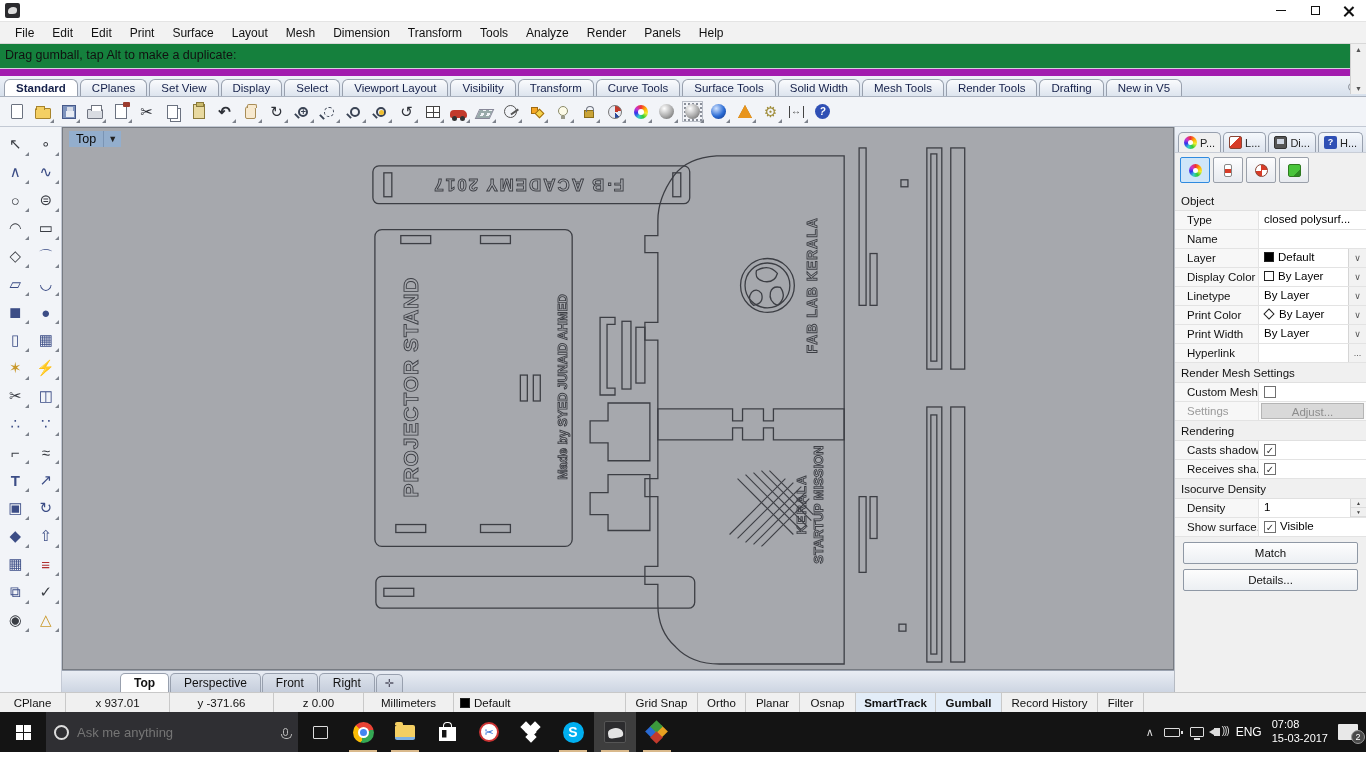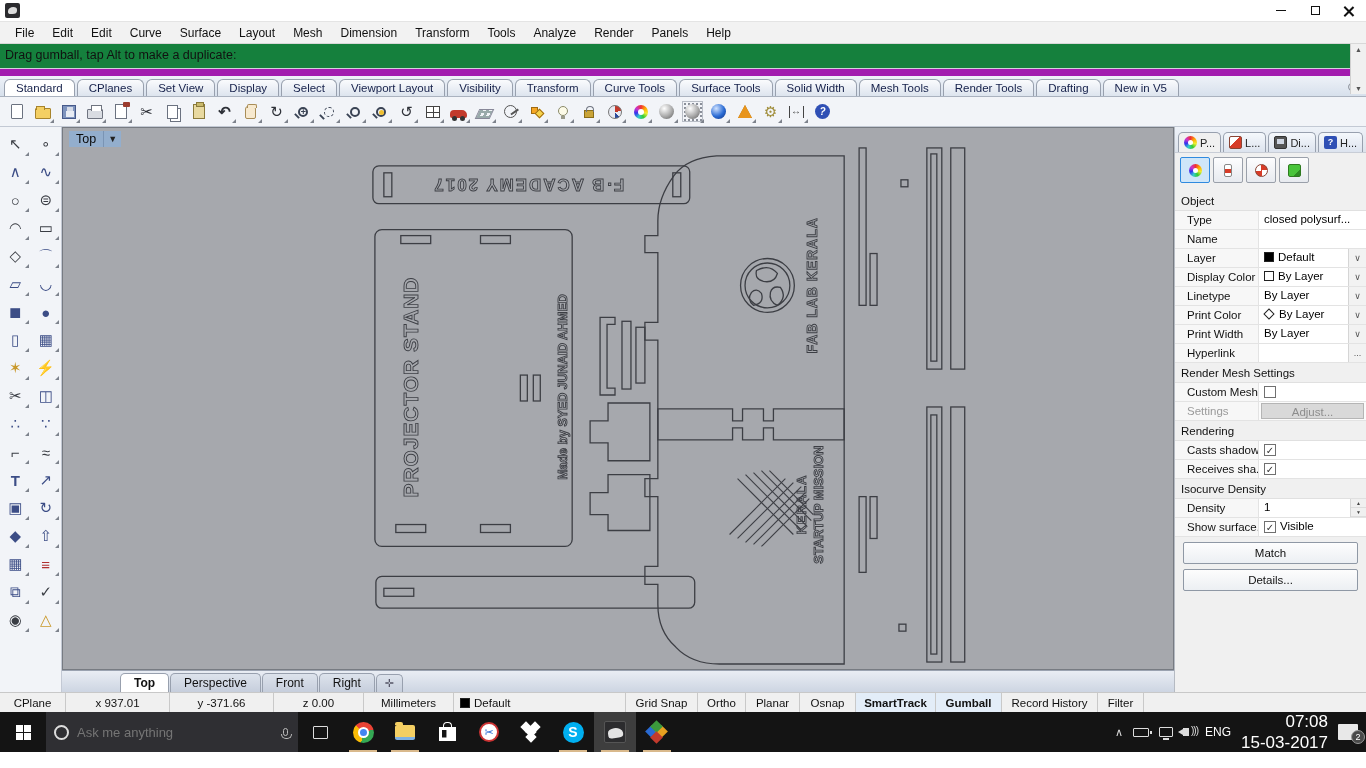--- a/index.html
+++ b/index.html
@@ -20,21 +20,21 @@
   .menu-item{padding:3px 9px;color:#111}
   
   .cmdbox{position:relative;background:#15803d;border-bottom:7px solid #a21caf;font-size:12.5px;color:#111}
   .cmd-history{height:25px;padding:4px 18px 0 5px;border-bottom:1px solid #cfd3da}
   .cmd-line{height:25px;padding:5px 18px 0 5px;font-weight:bold}
   .cmd-scroll{position:absolute;right:0;top:0;width:16px;height:50px;background:#f0f0f0;border-left:1px solid #d0d0d0;display:flex;flex-direction:column;justify-content:space-between;align-items:center;font-size:7px;color:#555}
   .cmd-scroll span{padding:2px 0}
   
   .tabsrow{height:21px;background:linear-gradient(#eef2f8,#d7e0ec);display:flex;align-items:flex-end;padding:0 4px;font-size:11.5px;border-bottom:1px solid #aab2bf}
   .ttab{padding:2px 11px 2px;background:linear-gradient(#fafbfd,#dde4ee);border:1px solid #98a0ae;border-bottom:none;border-radius:6px 6px 0 0;margin-right:2px;color:#15204a;white-space:nowrap}
-  .ttab.active{background:#fff;font-weight:normal;position:relative;z-index:2}
+  .ttab.active{background:#fff;font-weight:bold;position:relative;z-index:2}
   .tabs-gear{margin-left:auto;font-size:13px;color:#8a8f98;padding:0 4px 2px}
   
   .maintools{height:30px;background:#f2f4f8;display:flex;align-items:center;padding-left:4px;gap:1px;border-bottom:1px solid #c3c9d4}
   .tool{width:25px;height:25px;position:relative;display:flex;align-items:center;justify-content:center;border-radius:2px}
   .tool::after{content:"";position:absolute;right:1px;bottom:1px;border-left:4px solid transparent;border-bottom:4px solid #7d828c}
   .tool.nofly::after{display:none}
   .ic{display:block}
   .i-page{width:12px;height:15px;background:#fff;border:1px solid #6b7280;border-radius:1px}
   .i-folder{width:16px;height:11px;background:#f4cf63;border:1px solid #a8842c;border-radius:1px;position:relative;margin-top:3px}
   .i-folder::before{content:"";position:absolute;top:-3px;left:0;width:7px;height:3px;background:#f4cf63;border:1px solid #a8842c;border-bottom:none}
@@ -175,21 +175,21 @@
   .tray{display:flex;align-items:center;gap:10px;padding-right:8px}
   .tray .chev{color:#ddd;font-size:11px}
   .batt{width:16px;height:9px;border:1.5px solid #ddd;border-radius:1px;position:relative}
   .batt::after{content:"";position:absolute;right:-4px;top:2px;width:2px;height:3px;background:#ddd}
   .net{width:14px;height:10px;border:1.5px solid #ddd;border-radius:1px;position:relative}
   .net::after{content:"";position:absolute;left:3px;bottom:-4px;width:6px;height:2px;background:#ddd}
   .spk{width:6px;height:8px;background:#ddd;position:relative;margin-right:6px}
   .spk::before{content:"";position:absolute;left:-5px;top:1px;border-top:3px solid transparent;border-bottom:3px solid transparent;border-right:5px solid #ddd}
   .spk::after{content:")))";position:absolute;left:8px;top:-3px;color:#ddd;font-size:10px;letter-spacing:-1px}
   .lang{font-size:12px;color:#fff}
-  .clock{font-size:17px;color:#fff;text-align:right;line-height:1.25}
+  .clock{font-size:11px;color:#fff;text-align:left;line-height:1.25}
   .notif{width:20px;height:16px;background:#e8e8e8;border-radius:1px;position:relative}
   .notif .badge{position:absolute;right:-7px;bottom:-4px;width:14px;height:14px;background:#4a4a4a;border:1px solid #999;border-radius:50%;color:#fff;font-size:9px;display:flex;align-items:center;justify-content:center}
 </style>
 </head>
 <body>
 
 <div class="titlebar">
   <span class="appicon"></span>
   <div class="winbtns">
     <span class="winbtn">
@@ -201,21 +201,21 @@
     <span class="winbtn">
         <span class="glyph-close"></span>
       </span>
   </div>
 </div>
 
 <div class="menubar">
   <span class="menu-item">File</span>
   <span class="menu-item">Edit</span>
   <span class="menu-item">Edit</span>
-  <span class="menu-item">Curve</span>
+  <span class="menu-item">Print</span>
   <span class="menu-item">Surface</span>
   <span class="menu-item">Layout</span>
   <span class="menu-item">Mesh</span>
   <span class="menu-item">Dimension</span>
   <span class="menu-item">Transform</span>
   <span class="menu-item">Tools</span>
   <span class="menu-item">Analyze</span>
   <span class="menu-item">Render</span>
   <span class="menu-item">Panels</span>
   <span class="menu-item">Help</span>

